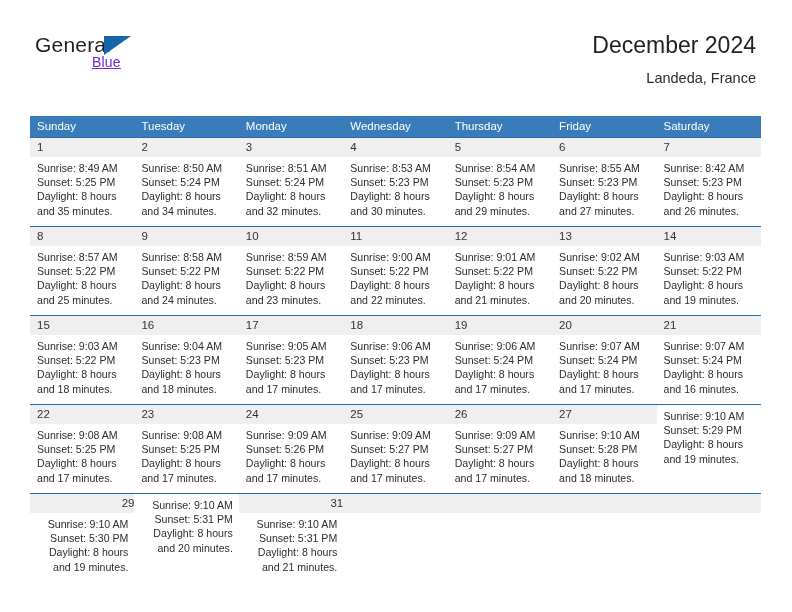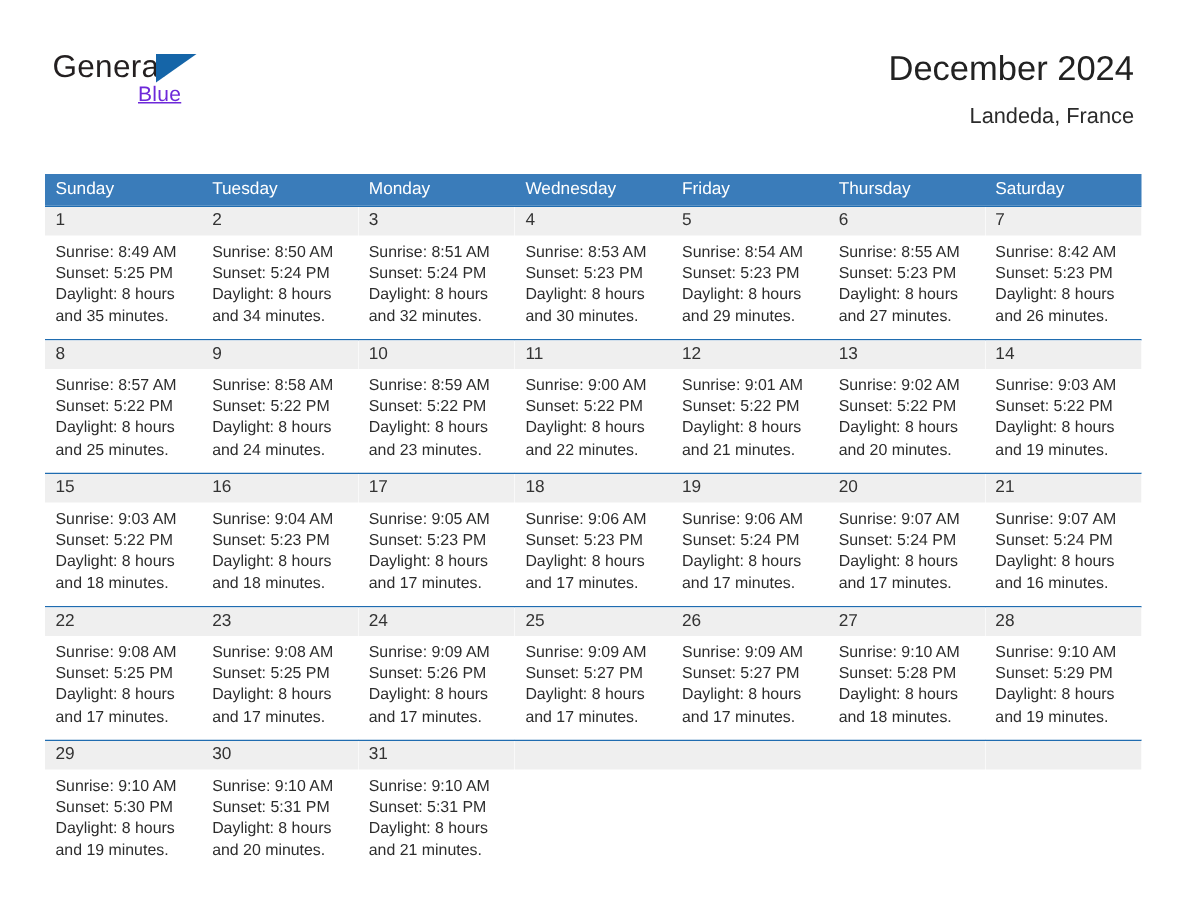--- a/index.html
+++ b/index.html
@@ -108,20 +108,21 @@
     white-space: nowrap;
   }
   .week-row {
     display: flex;
     border-top: 1.6px solid #1f6cb0;
     height: 89px;
     box-sizing: border-box;
   }
   .week-row.last {
     height: 90px;
+    text-align: right;
   }
   .day-cell {
     flex: 1 1 0;
     box-sizing: border-box;
     position: relative;
     overflow: hidden;
     background: #ffffff;
   }
   .day-band {
     height: 19px;
@@ -163,22 +164,22 @@
 
   </div>
 
   <div class="calendar">
 
     <div class="weekdays">
       <div class="weekday">Sunday</div>
       <div class="weekday">Tuesday</div>
       <div class="weekday">Monday</div>
       <div class="weekday">Wednesday</div>
+      <div class="weekday">Thursday</div>
       <div class="weekday">Friday</div>
-      <div class="weekday">Thursday</div>
       <div class="weekday">Saturday</div>
     </div>
 
     <div class="week-row">
       <div class="day-cell">
         <div class="day-band">
             <div class="day-num">1</div>
           </div>
         <div class="day-info">
           <div>Sunrise: 8:49 AM</div>
@@ -476,23 +477,20 @@
             <div class="day-num">27</div>
           </div>
         <div class="day-info">
           <div>Sunrise: 9:10 AM</div>
           <div>Sunset: 5:28 PM</div>
           <div>Daylight: 8 hours</div>
           <div>and 18 minutes.</div>
         </div>
       </div>
       <div class="day-cell">
-        <div class="day-band">
-            <div class="day-num">28</div>
-          </div>
         <div class="day-info">
           <div>Sunrise: 9:10 AM</div>
           <div>Sunset: 5:29 PM</div>
           <div>Daylight: 8 hours</div>
           <div>and 19 minutes.</div>
         </div>
       </div>
     </div>
 
     <div class="week-row last">
@@ -501,23 +499,20 @@
             <div class="day-num">29</div>
           </div>
         <div class="day-info">
           <div>Sunrise: 9:10 AM</div>
           <div>Sunset: 5:30 PM</div>
           <div>Daylight: 8 hours</div>
           <div>and 19 minutes.</div>
         </div>
       </div>
       <div class="day-cell">
-        <div class="day-band">
-            <div class="day-num">30</div>
-          </div>
         <div class="day-info">
           <div>Sunrise: 9:10 AM</div>
           <div>Sunset: 5:31 PM</div>
           <div>Daylight: 8 hours</div>
           <div>and 20 minutes.</div>
         </div>
       </div>
       <div class="day-cell">
         <div class="day-band">
             <div class="day-num">31</div>

